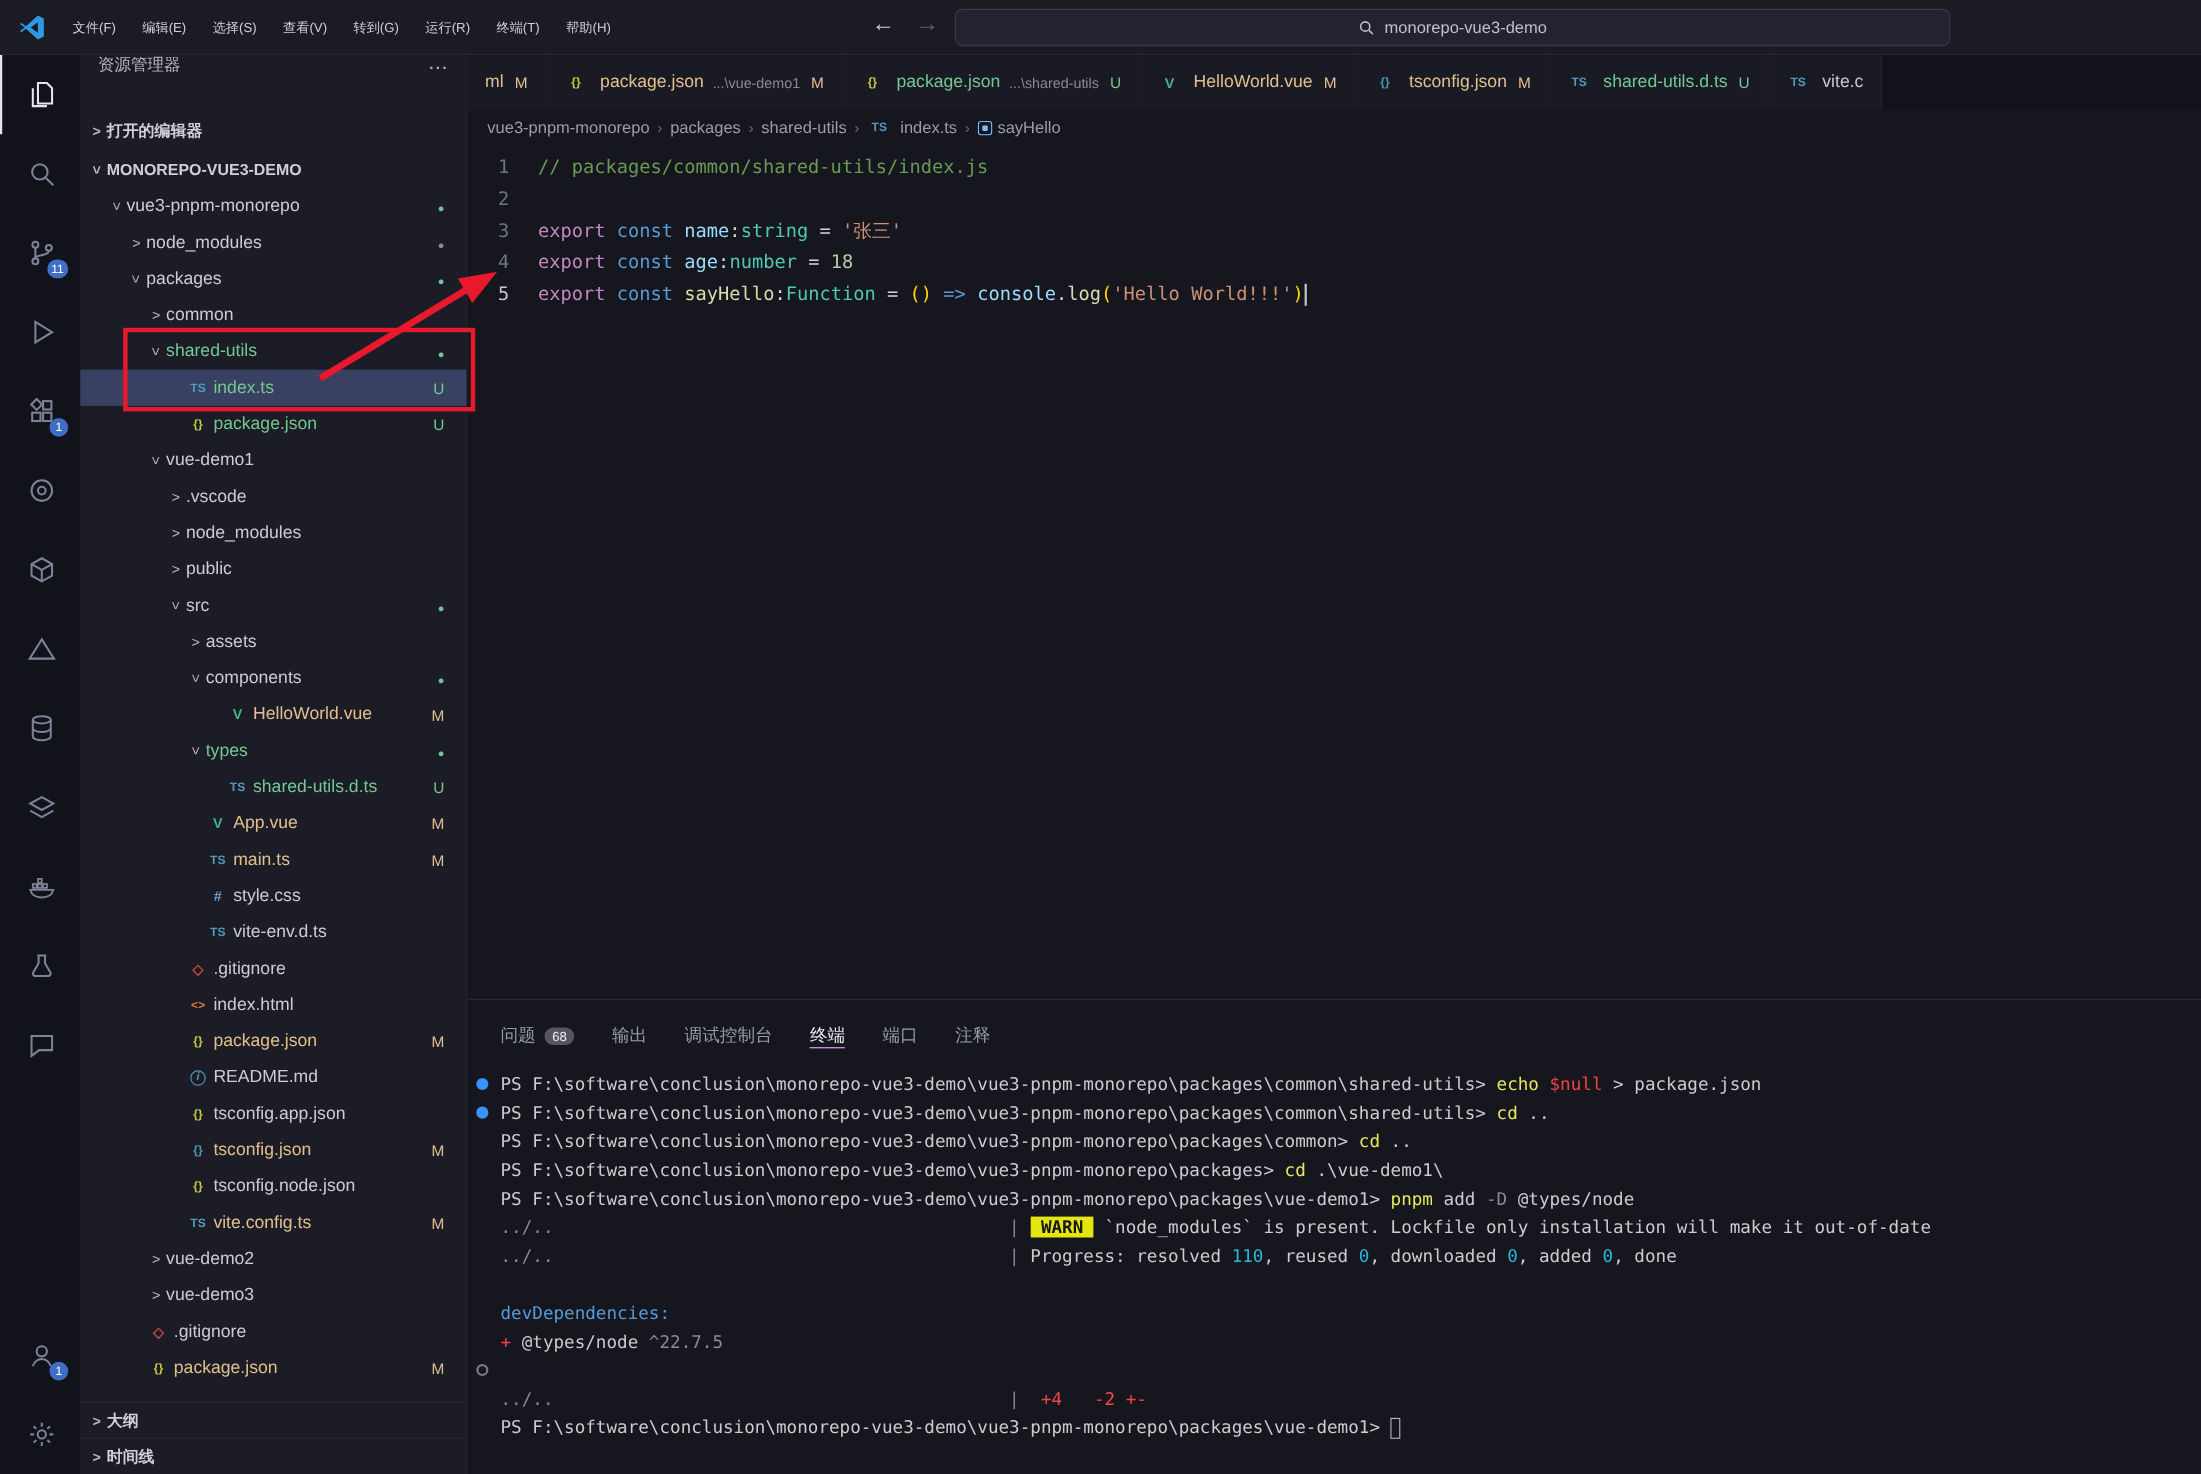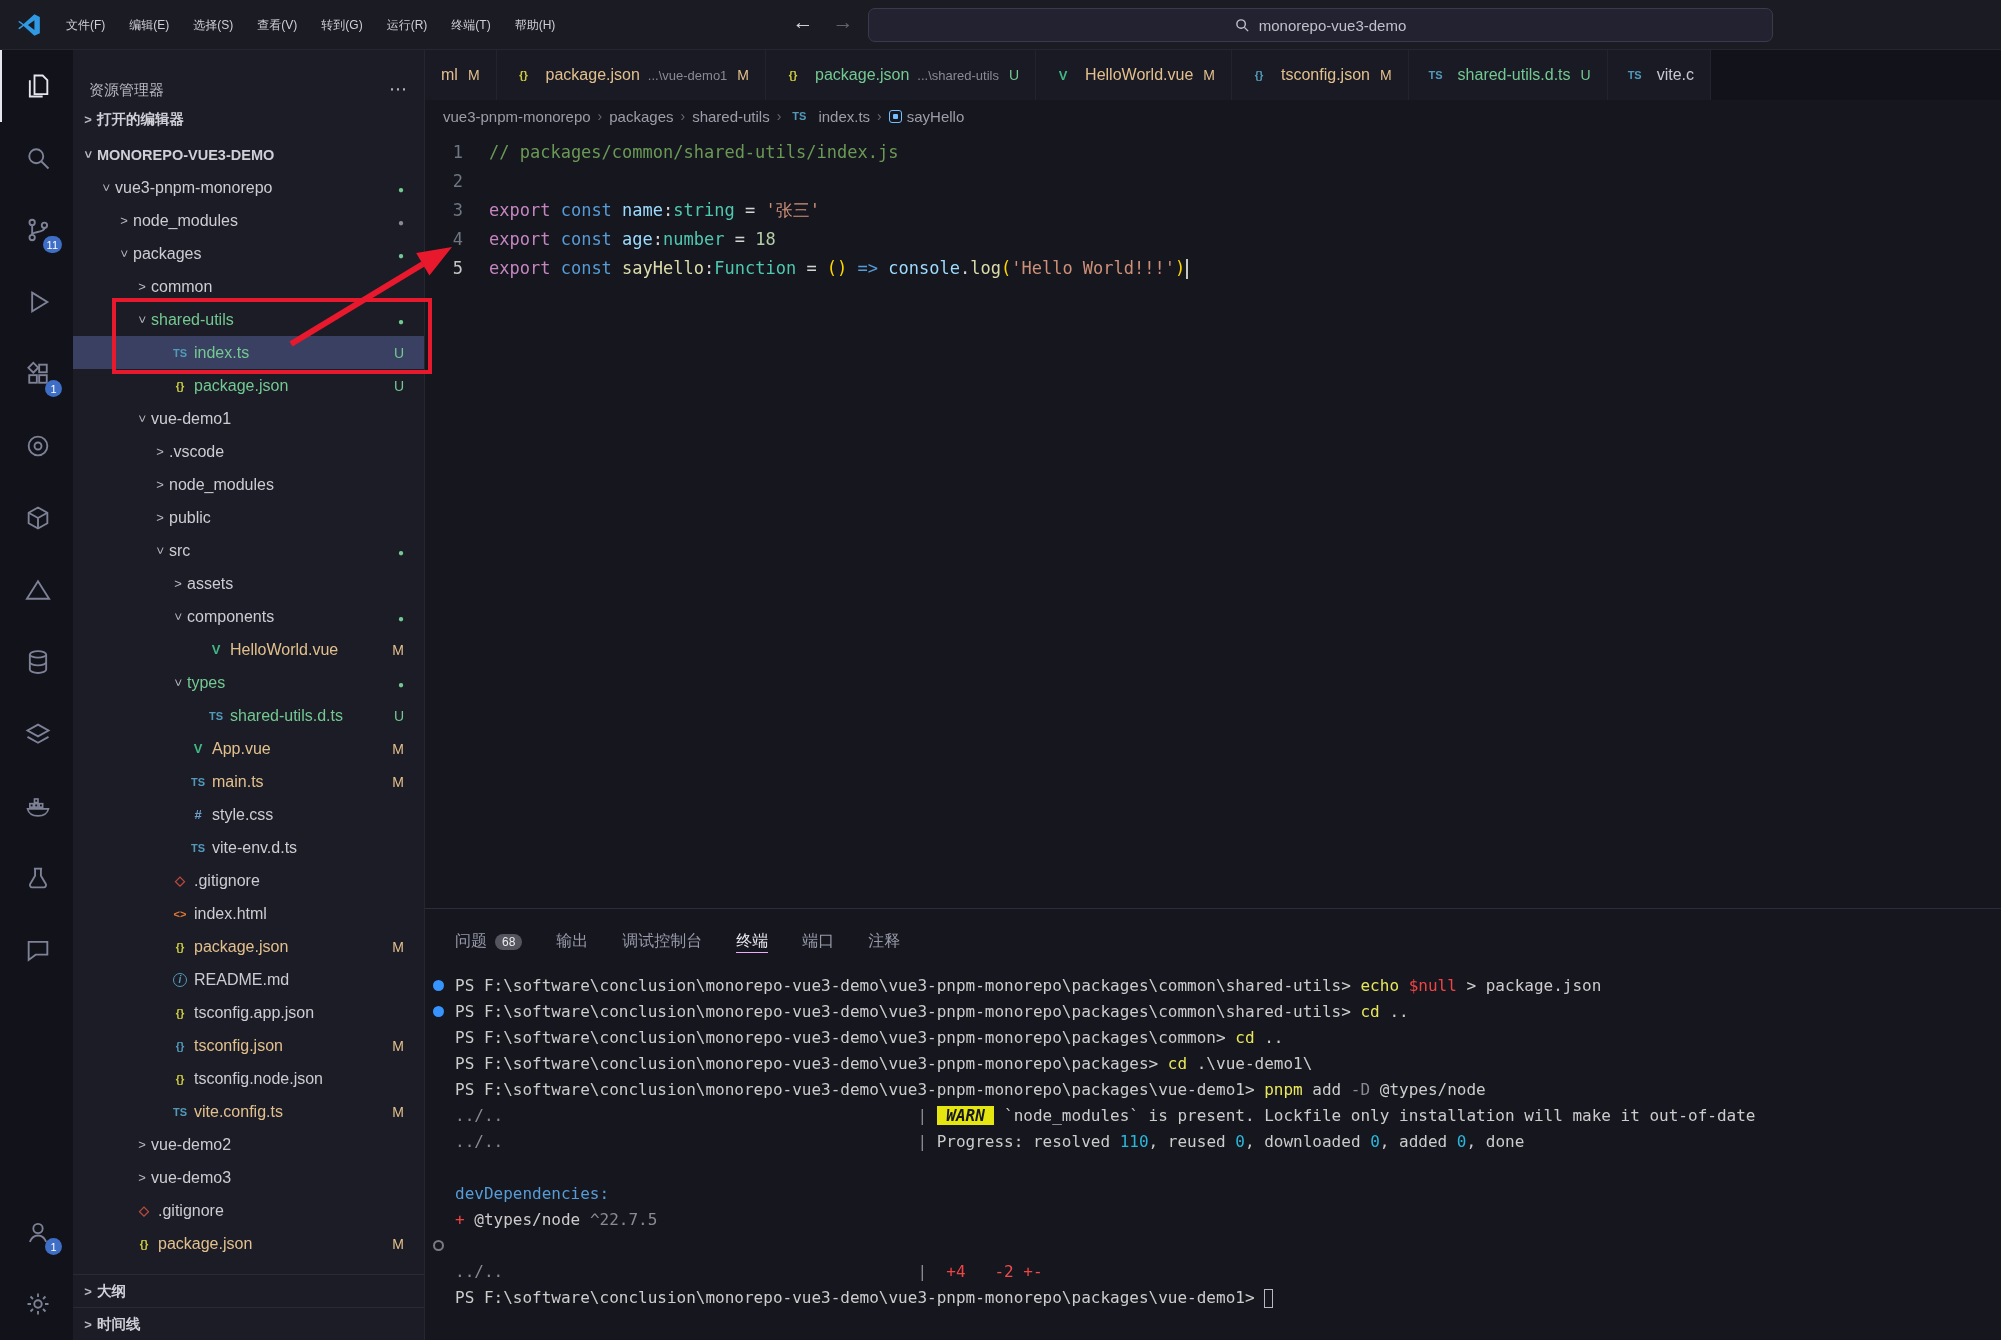--- a/index.html
+++ b/index.html
@@ -28,21 +28,21 @@
     color:#7e8296; border-left:2px solid transparent; }
   .ab-item.active { color:#e6e6ee; border-left:2px solid #e6e6ee; }
   .ab-item svg { width:28px; height:28px; }
   .ab-badge { position:absolute; right:11px; bottom:13px; background:#3f6ec6; color:#fff;
     font-size:11px; min-width:17px; height:17px; border-radius:9px; padding:0 4px;
     display:flex; align-items:center; justify-content:center; }
   .ab-bottom { margin-top:auto; }
   
   .sidebar { width:352px; background:#1c1c26; border-right:1px solid #26262f;
     display:flex; flex-direction:column; flex:none; font-size:16px; }
-  .sidebar-header { height:50px; display:flex; align-items:flex-end; padding:0 16px; color:#b8b8c2; font-size:15px; }
+  .sidebar-header { height:50px; display:flex; align-items:flex-start; padding:0 16px; color:#b8b8c2; font-size:15px; }
   .more-dots { margin-left:auto; font-size:18px; color:#b8b8c2; letter-spacing:1px; }
   .section-row { display:flex; align-items:center; font-weight:700; color:#cfcfd8; font-size:14.5px; padding-left:6px; }
   .row-openeditors { height:38px; }
   .row-workspace { height:33px; }
   .chev { width:18px; flex:none; text-align:center; font-size:13px; color:#b8b8c2;
     display:inline-block; transform-origin:50% 50%; }
   .chev.exp { transform:rotate(90deg); }
   .chev-ph { width:18px; flex:none; display:inline-block; }
   #file-tree { flex:none; }
   .tree-row { height:33px; display:flex; align-items:center; white-space:nowrap; cursor:pointer; }
@@ -95,21 +95,21 @@
   .panel-tab.active { color:#e8e8ee; border-bottom:1px solid #f0abfc; }
   .panel-badge { background:#55555f; color:#ededed; font-size:12px; border-radius:10px; padding:1px 7px; }
   .terminal { flex:1; font-family:"DejaVu Sans Mono", monospace; font-size:16px; line-height:26px;
     padding-top:20px; overflow:hidden; }
   .term-line { position:relative; height:26px; padding-left:30px; white-space:pre; }
   .term-dec { position:absolute; left:8px; top:7px; width:11px; height:11px; border-radius:50%; }
   .dec-blue { background:#3794ff; }
   .dec-circle { border:2px solid #7a7a85; }
   .t-def{color:#cccccc}.t-cmd{color:#e8e85a}.t-grn{color:#ef4444}.t-dim{color:#8a8a95}
   .t-cyan{color:#29b8db}.t-blue{color:#569cd6}.t-red{color:#f14c4c}
-  .t-warn{background:#e5e510;color:#16161f;font-weight:700;font-style:italic;}
+  .t-warn{background:#e5e510;color:#16161f;font-weight:700;}
   .term-cursor { display:inline-block; width:9px; height:19px; border:1px solid #b8b8c2; vertical-align:middle; }
   
   .watermark { position:absolute; right:36px; bottom:22px; font-size:25px; font-weight:700; color:#ffffff; z-index:20; }
   .annotation-overlay { position:absolute; inset:0; z-index:60; pointer-events:none; }
 </style>
 </head>
 <body>
 
 <div id="app">
 

